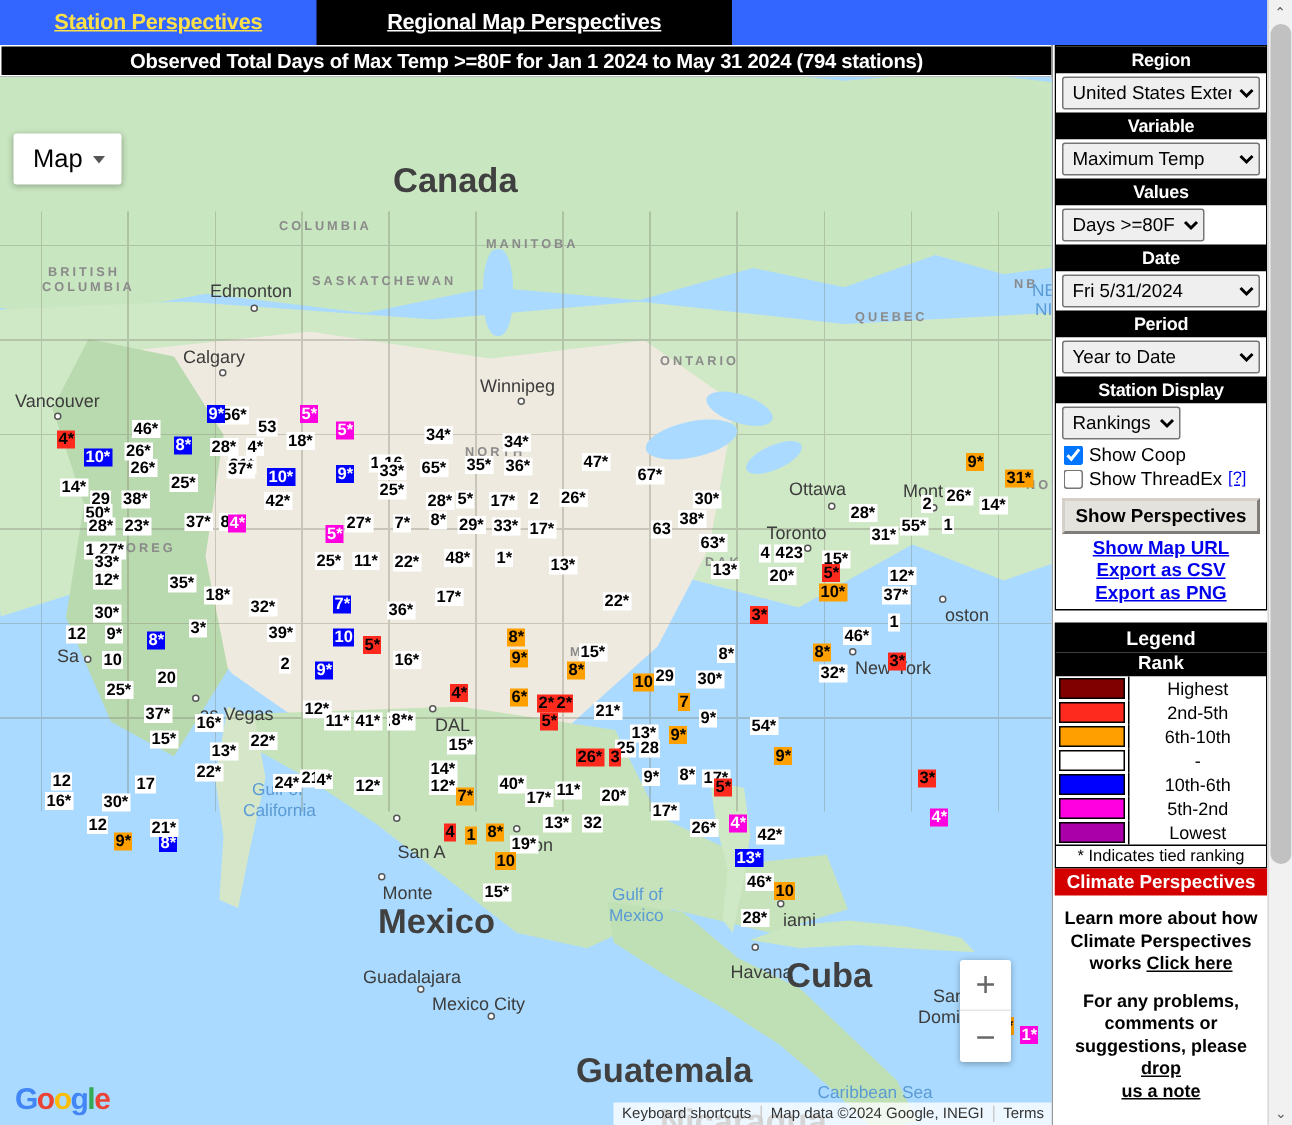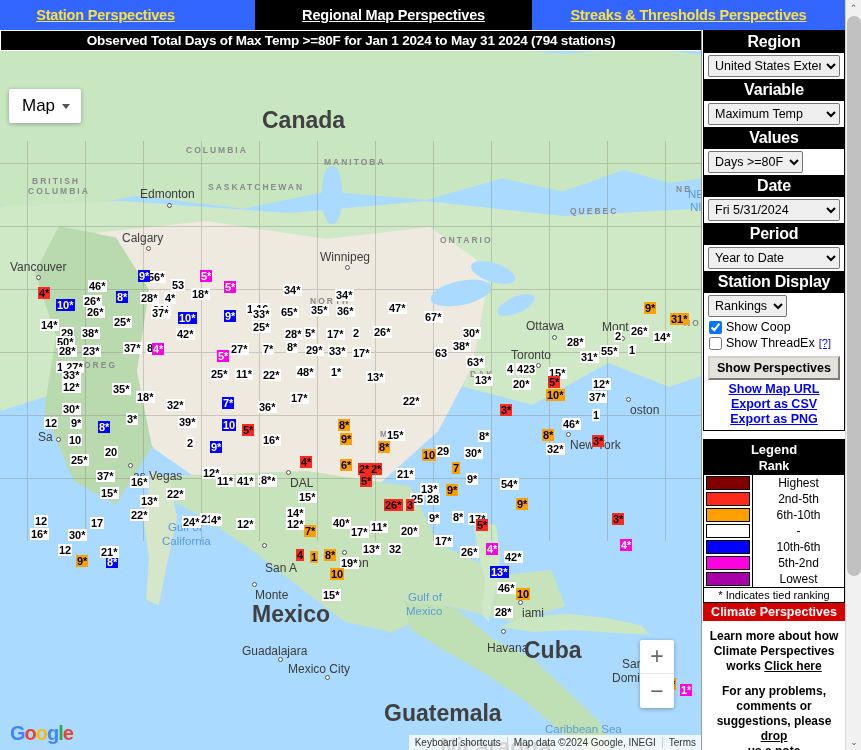--- a/index.html
+++ b/index.html
@@ -22,21 +22,21 @@
     height: 30px; cursor: pointer;
   }
   .tab span {
     color: #fde047; font-size: 14.5px; font-weight: bold;
     text-decoration: underline; white-space: nowrap;
     letter-spacing: -0.2px;
   }
   .tab.active { background: #000000; }
   .tab.active span { color: #ffffff; }
   #tab-station { width: 211px; }
-  #tab-regional { width: 277px; margin-left: 44px; }
+  #tab-regional { width: 277px; }
   #tab-streaks { flex: 1; }
 
   
   #mapwrap {
     position: absolute; left: 0; top: 30px; width: 702px; height: 720px;
     overflow: hidden; border-right: 1px solid #999;
   }
   #maptitle {
     position: absolute; left: 0; top: 0; width: 702px; height: 21px;
     background: #000; color: #fff; font-size: 13.5px; font-weight: bold;
@@ -181,21 +181,21 @@
   .mk.c-or    { background:#FFA000; color:#000; }
   .mk.c-blue  { background:#0000FF; color:#fff; }
   .mk.c-mag   { background:#FF00E0; color:#fff; }
 
   
   #sidebar {
     position: absolute; left: 703px; top: 30px; width: 142px; height: 720px;
     background: #ffffff; font-size: 12px; overflow: hidden;
   }
   .secthead {
-    background: #000; color: #fff; font-weight: bold; font-size: 16px;
+    background: #000; color: #fff; font-weight: bold; font-size: 12px;
     text-align: center; padding: 2px 0; letter-spacing: -0.2px;
   }
   .ctrlrow { background: #fff; padding: 2px 4px; }
   select.fake {
     width: 100%; font-size: 12.5px; font-family: "Liberation Sans", sans-serif;
     padding: 2px 2px; border: 1px solid #767676; border-radius: 2px;
     background: #efefef; color: #000;
   }
   select.narrow { width: auto; }
   .checkrow {
@@ -256,23 +256,20 @@
 <body>
 
 <div id="root">
 
   <div id="tabbar">
     <div class="tab" id="tab-station">
       <span>Station Perspectives</span>
     </div>
     <div class="tab active" id="tab-regional">
       <span>Regional Map Perspectives</span>
-    </div>
-    <div class="tab" id="tab-streaks">
-      <span>Streaks &amp; Thresholds Perspectives</span>
     </div>
   </div>
 
   <div id="mapwrap">
 
     <div id="maptitle">Observed Total Days of Max Temp &gt;=80F for Jan 1 2024 to May 31 2024 (794 stations)</div>
 
     <div id="mapcanvas">
 
       <div class="land" id="canada"></div>

